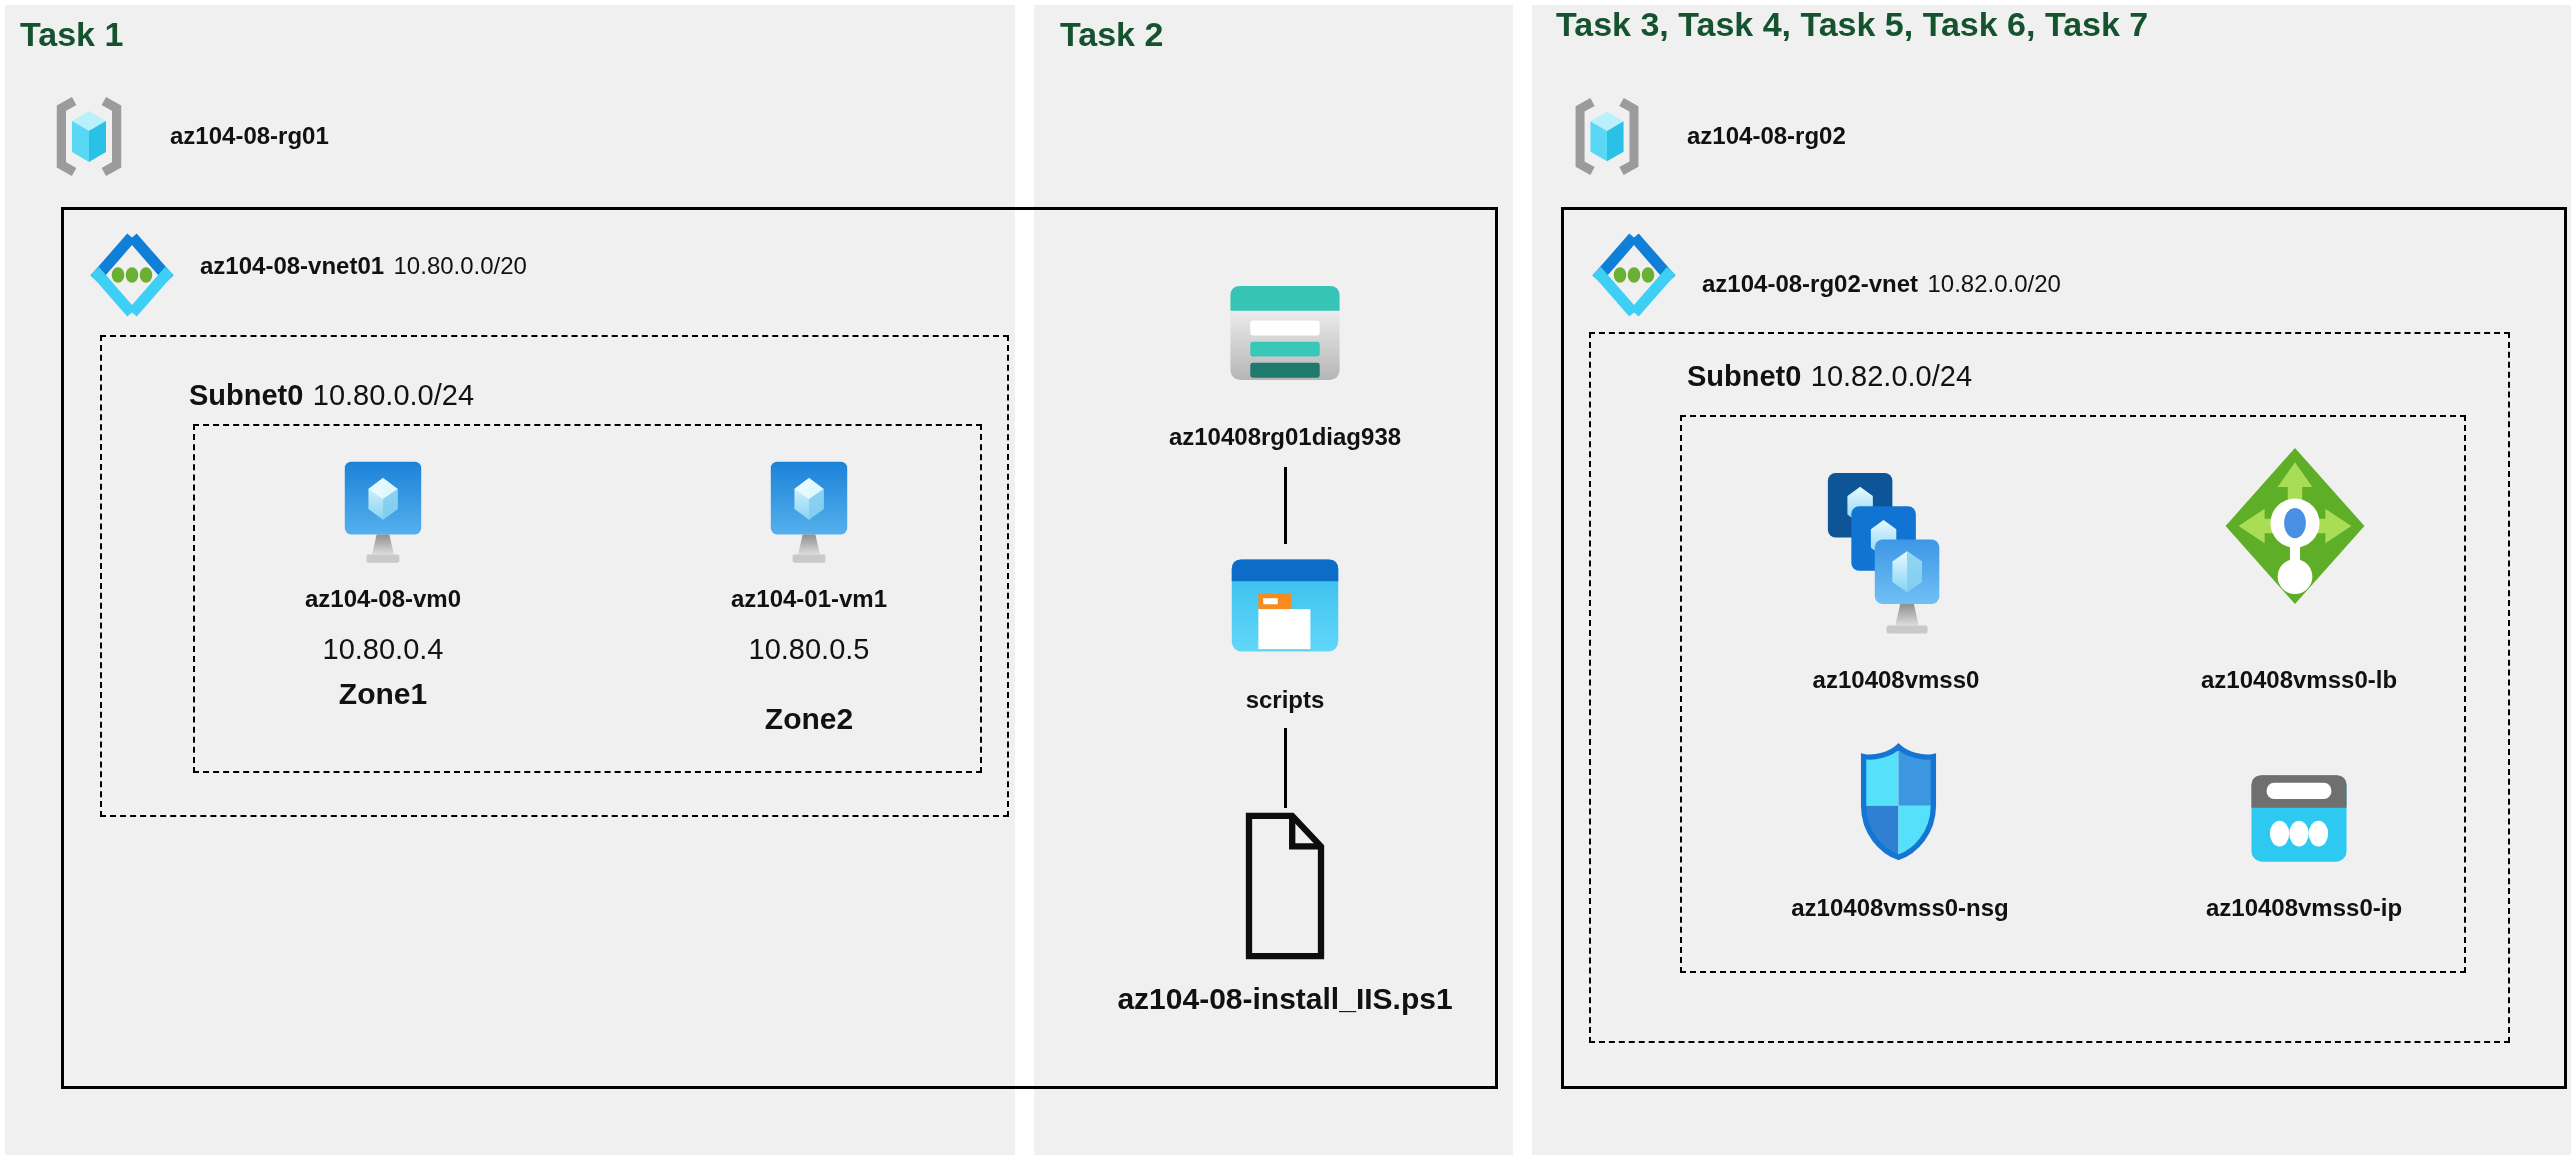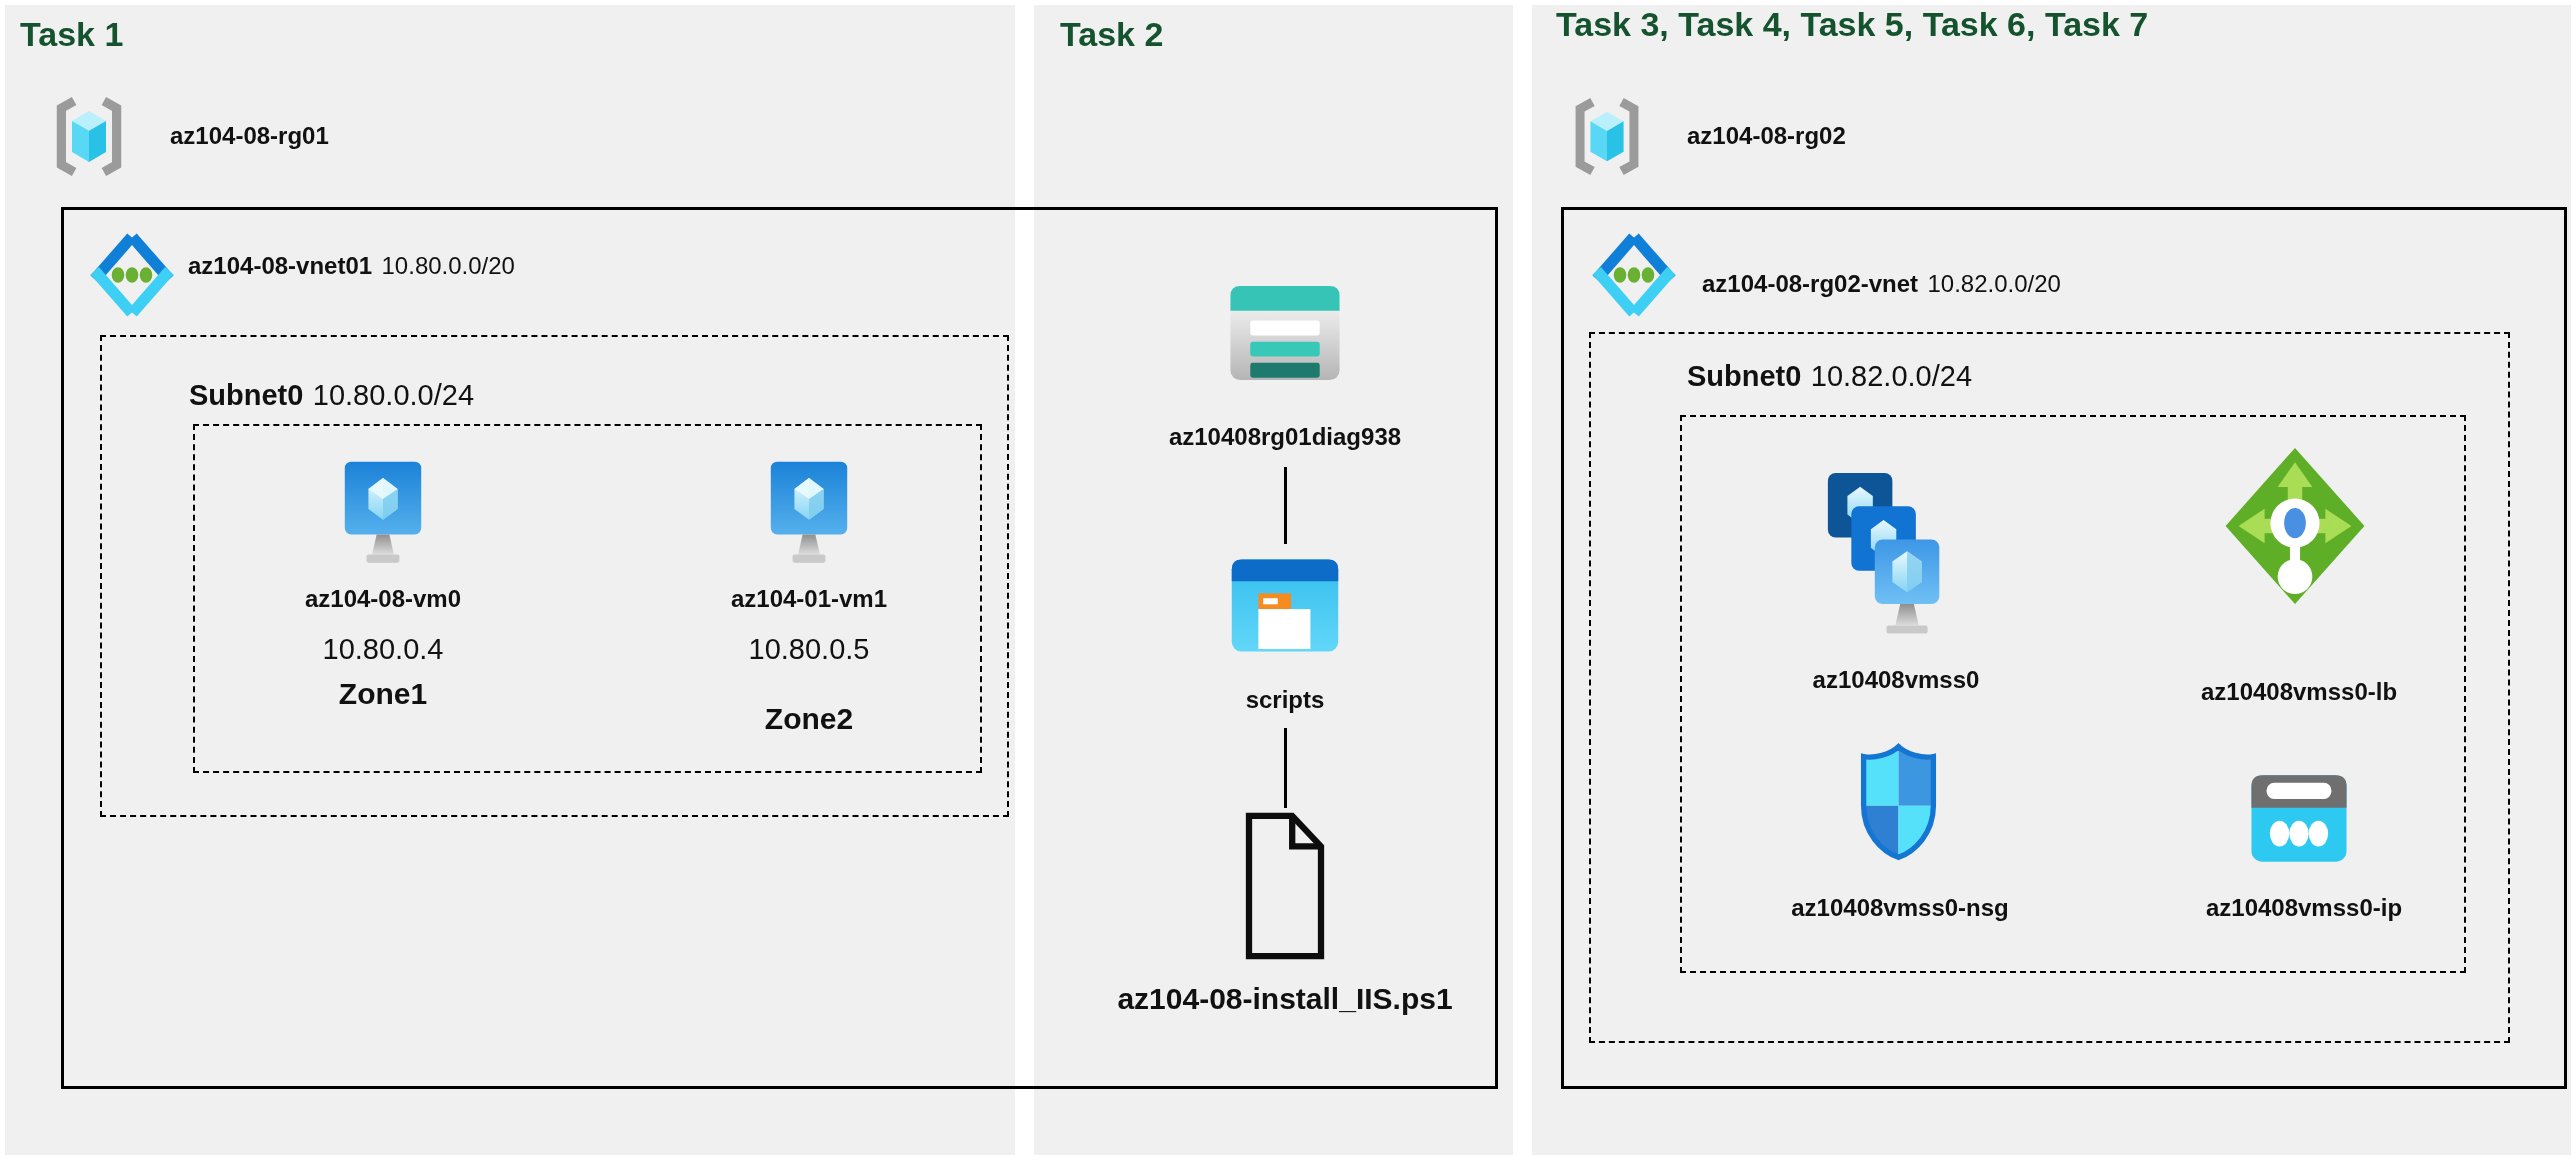--- a/index.html
+++ b/index.html
@@ -92,21 +92,21 @@
     <svg viewBox="0 0 120 112">
       <line x1="54" y1="8" x2="12" y2="56" stroke="#0f7fd8" stroke-width="16" stroke-linecap="square"></line>
       <line x1="12" y1="56" x2="54" y2="104" stroke="#3ecff5" stroke-width="16" stroke-linecap="square"></line>
       <line x1="66" y1="8" x2="108" y2="56" stroke="#0f7fd8" stroke-width="16" stroke-linecap="square"></line>
       <line x1="108" y1="56" x2="66" y2="104" stroke="#3ecff5" stroke-width="16" stroke-linecap="square"></line>
       <ellipse cx="40" cy="56" rx="9" ry="11" fill="#6ab032"></ellipse>
       <ellipse cx="60" cy="56" rx="9" ry="11" fill="#6ab032"></ellipse>
       <ellipse cx="80" cy="56" rx="9" ry="11" fill="#6ab032"></ellipse>
     </svg>
   </div>
-  <div class="lbl vcenter bold46" style="left:188px; top:266px;">
+  <div class="lbl vcenter bold46" style="left:200px; top:266px;">
     <span>az104-08-vnet01</span><span class="cidr">10.80.0.0/20</span>
   </div>
 
   <div class="dashedbox" style="left:100px; top:335px; width:909px; height:482px;"></div>
   <div class="lbl vcenter reg43" style="left:189px; top:395px; font-weight:700;">
     <span>Subnet0</span><span class="cidr">10.80.0.0/24</span>
   </div>
 
   <div class="dashedbox" style="left:193px; top:424px; width:789px; height:349px;"></div>
 
@@ -234,21 +234,21 @@
       <polygon points="22,112 58,88 58,136" fill="#a8dd55"></polygon>
       <rect x="54" y="102" width="38" height="20" fill="#a8dd55"></rect>
       <polygon points="178,112 142,88 142,136" fill="#a8dd55"></polygon>
       <rect x="108" y="102" width="38" height="20" fill="#a8dd55"></rect>
       <rect x="93" y="120" width="14" height="56" fill="#ffffff"></rect>
       <circle cx="100" cy="108" r="34" fill="#ffffff"></circle>
       <ellipse cx="100" cy="108" rx="15" ry="21" fill="#4a90e2"></ellipse>
       <circle cx="100" cy="182" r="24" fill="#ffffff"></circle>
     </svg>
   </div>
-  <div class="lbl center bold46" style="left:2299px; top:680px;margin-top:12px;">az10408vmss0-lb</div>
+  <div class="lbl center bold46" style="left:2299px; top:680px;">az10408vmss0-lb</div>
 
   <div class="icon" style="left:1853px; top:738px; width:91px; height:128px;">
     <svg viewBox="0 0 120 158">
       <g clip-path="url(#nsgclip)">
         <rect x="14" y="6" width="46" height="78" fill="#54e1f9"></rect>
         <rect x="60" y="6" width="46" height="78" fill="#3d97e0"></rect>
         <rect x="14" y="84" width="46" height="70" fill="#2f7fd2"></rect>
         <rect x="60" y="84" width="46" height="70" fill="#54e1f9"></rect>
       </g>
       <path d="M60,6 C50,16 28,22 14,19 L14,84 C14,120 38,144 60,152 C82,144 106,120 106,84 L106,19 C92,22 70,16 60,6 Z" fill="none" stroke="#1476d2" stroke-width="7"></path>

